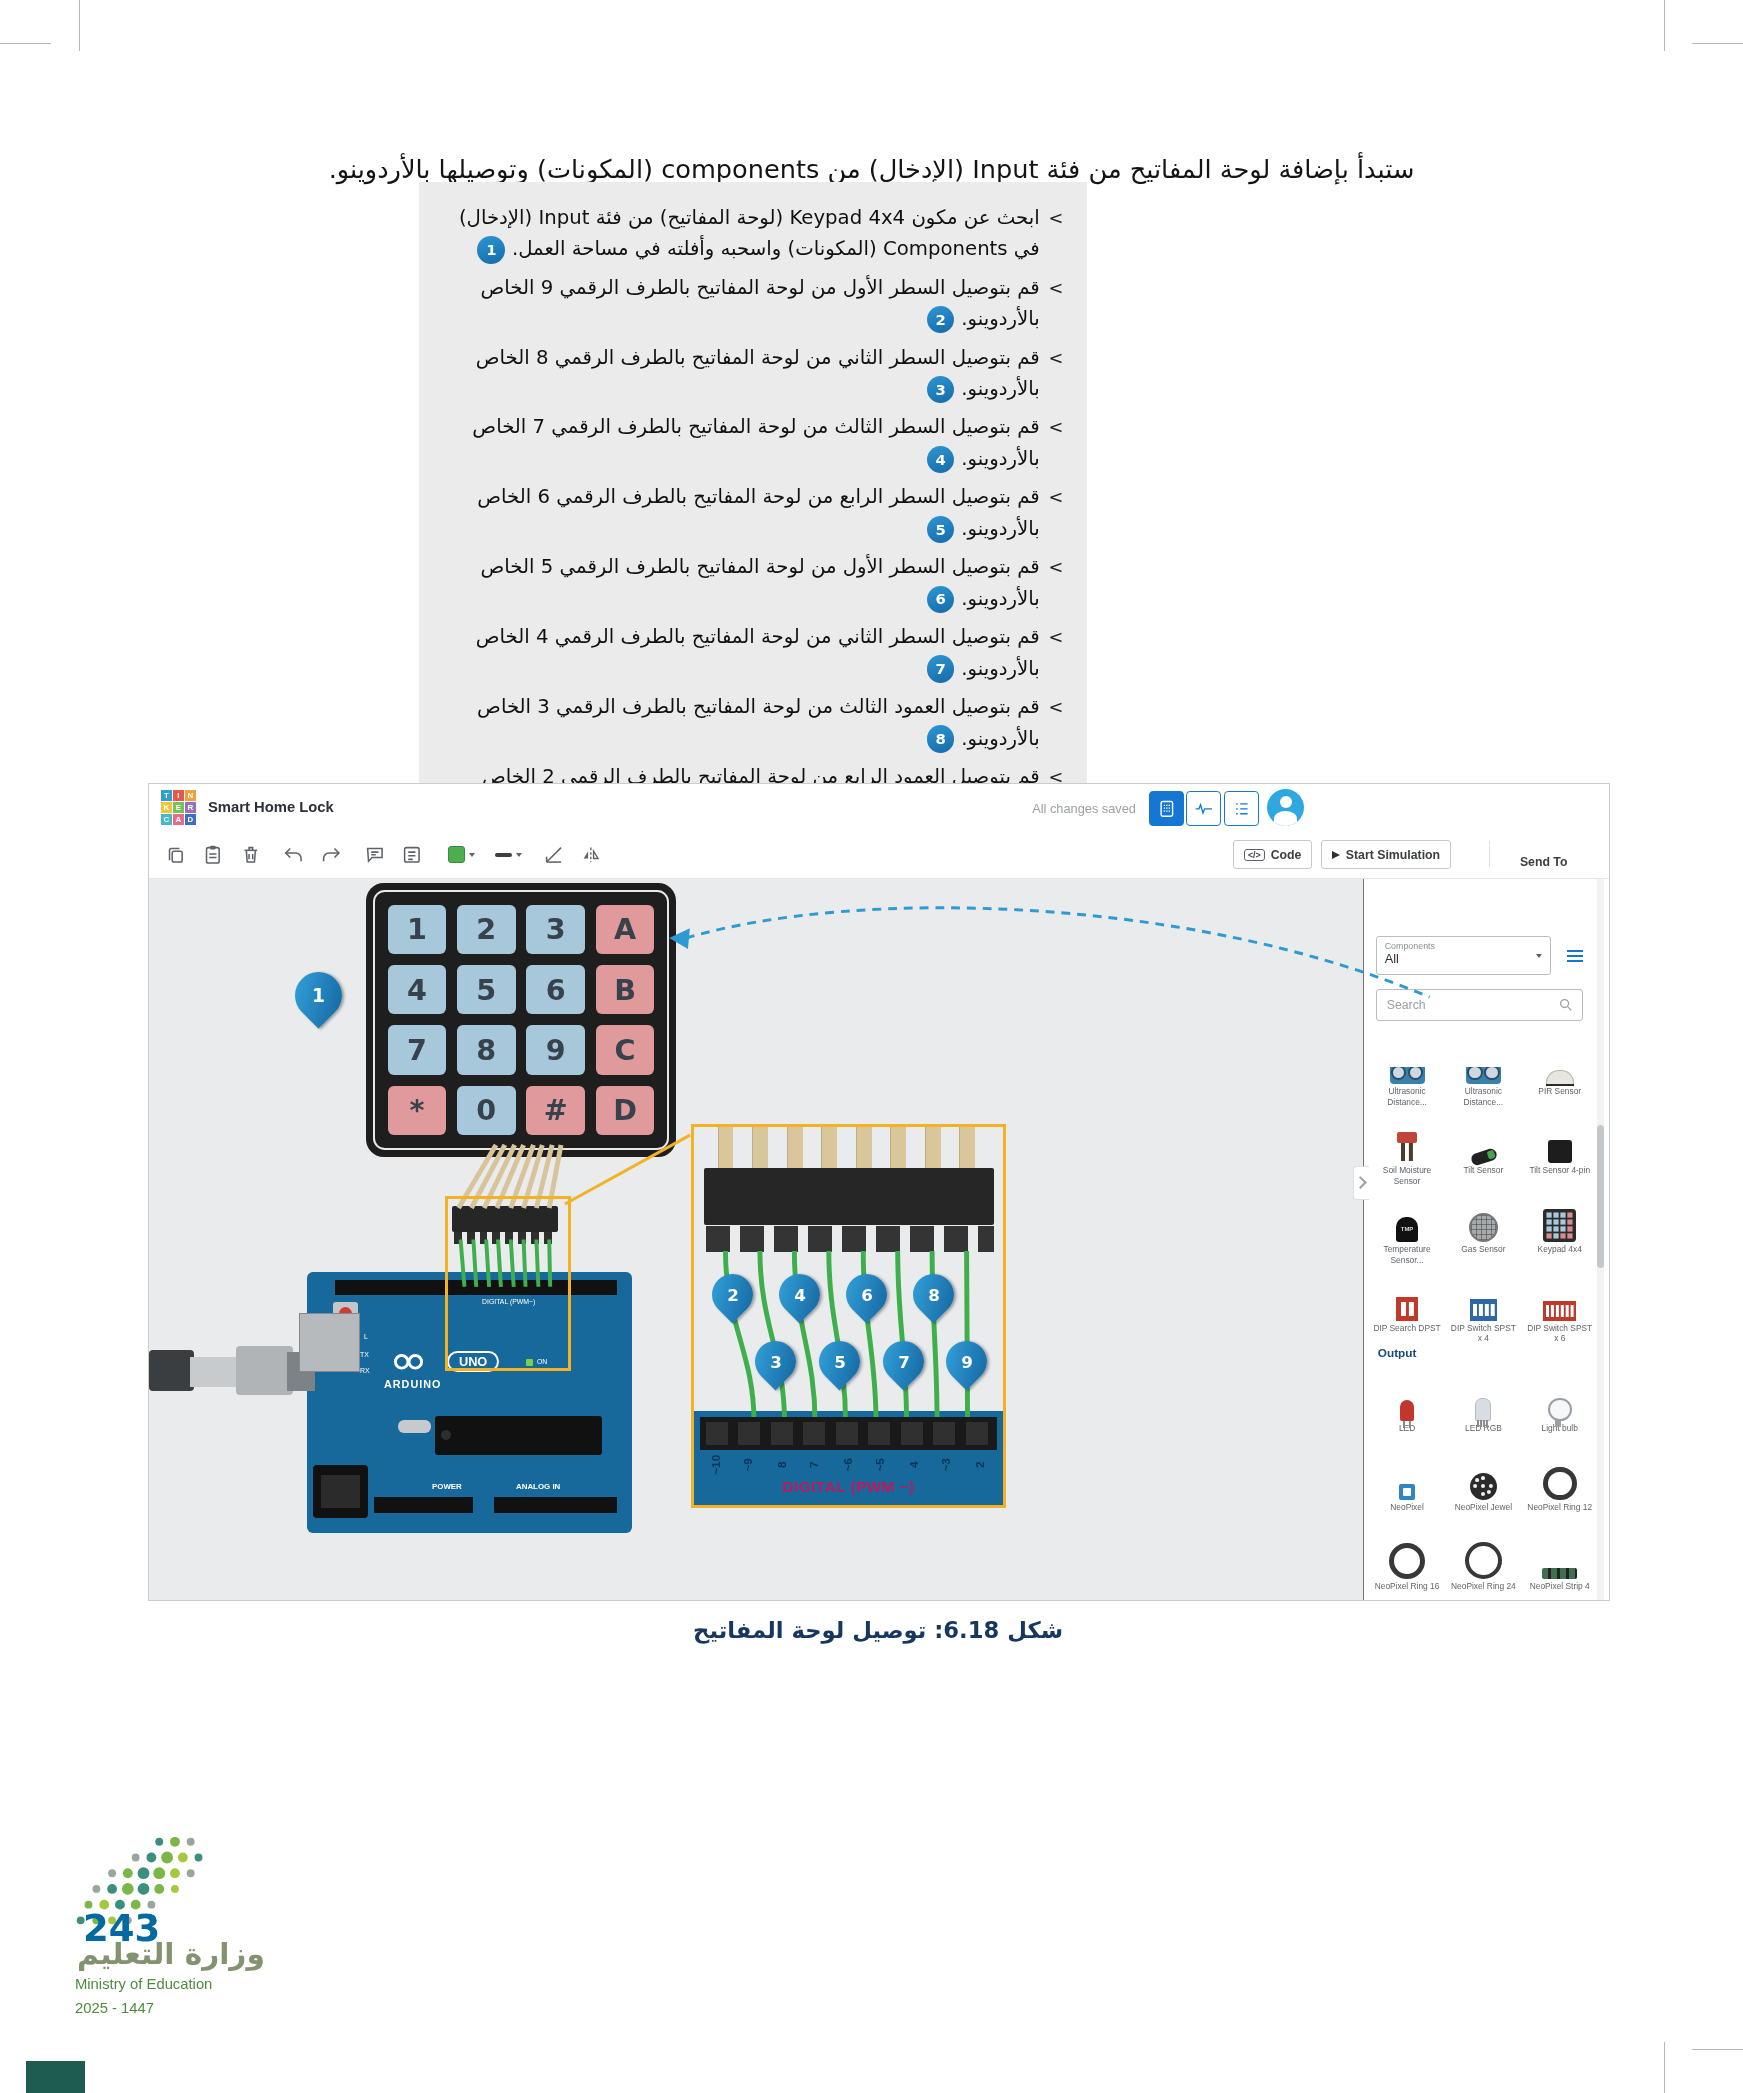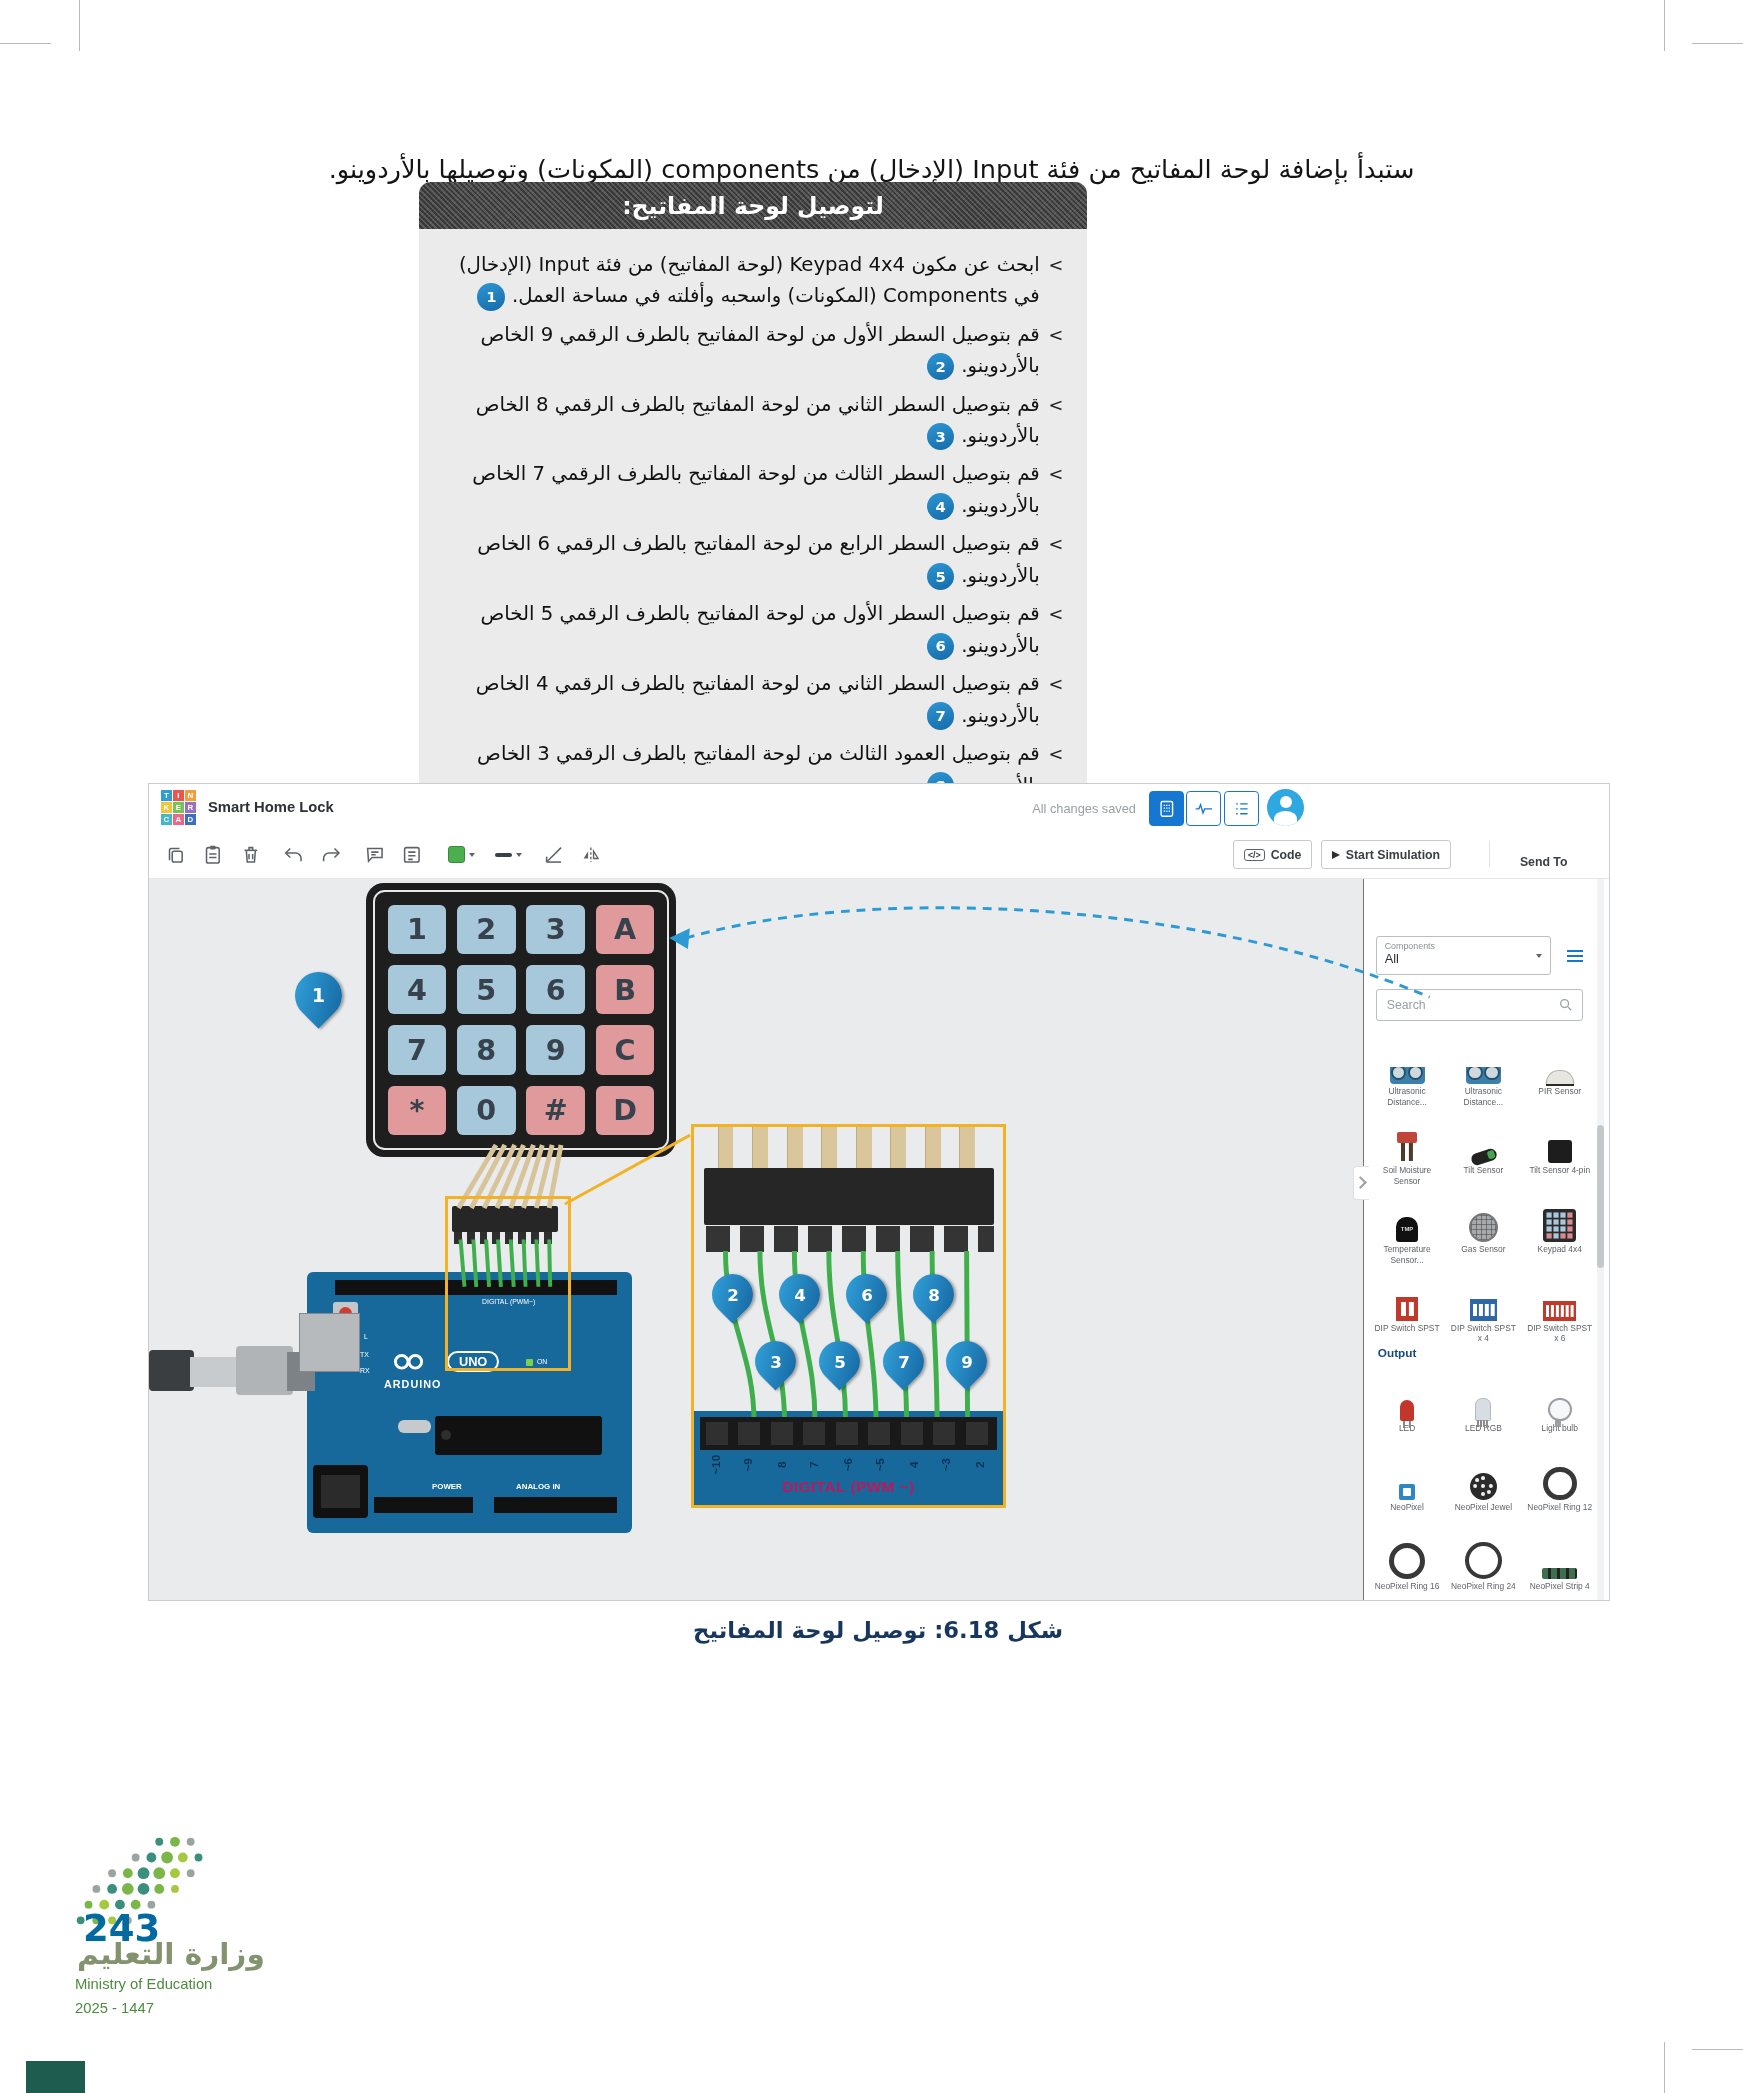--- a/index.html
+++ b/index.html
@@ -196,21 +196,20 @@
 <div class="crop" style="left:79px;top:0;width:1px;height:51px;"></div>
 <div class="crop" style="left:0;top:43px;width:51px;height:1px;"></div>
 <div class="crop" style="left:1664px;top:0;width:1px;height:51px;"></div>
 <div class="crop" style="left:1692px;top:43px;width:51px;height:1px;"></div>
 <div class="crop" style="left:1664px;top:2042px;width:1px;height:51px;"></div>
 <div class="crop" style="left:1692px;top:2049px;width:51px;height:1px;"></div>
 
 <p class="intro ar">ستبدأ بإضافة لوحة المفاتيح من فئة Input (الإدخال) من components (المكونات) وتوصيلها بالأردوينو.</p>
 
 <div class="ibox">
-  <div class="ibox-head ar">لتوصيل لوحة المفاتيح:</div>
   <div class="ibox-body">
     <div class="step">
       <span class="bullet">&lt;</span>
       <span class="stext"><span>ابحث عن مكون Keypad 4x4 (لوحة المفاتيح) من فئة Input (الإدخال) في Components (المكونات) واسحبه وأفلته في مساحة العمل.</span><span class="badge">1</span></span>
     </div>
     <div class="step">
       <span class="bullet">&lt;</span>
       <span class="stext"><span>قم بتوصيل السطر الأول من لوحة المفاتيح بالطرف الرقمي 9 الخاص بالأردوينو.</span><span class="badge">2</span></span>
     </div>
     <div class="step">
@@ -635,21 +634,21 @@
                 <rect x="28" y="28" width="6" height="6"></rect>
               </g>
           </svg>
         </div>
         <div class="clab">Keypad 4x4</div>
       </div>
       <div class="cmp">
         <div class="cico">
             <div class="i-dip1"></div>
           </div>
-        <div class="clab">DIP Switch SPST</div>
+        <div class="clab">DIP Search DPST</div>
       </div>
       <div class="cmp">
         <div class="cico">
             <div class="i-dip2"></div>
           </div>
         <div class="clab">DIP Switch SPST x 4</div>
       </div>
       <div class="cmp">
         <div class="cico">
             <div class="i-dip3"></div>

